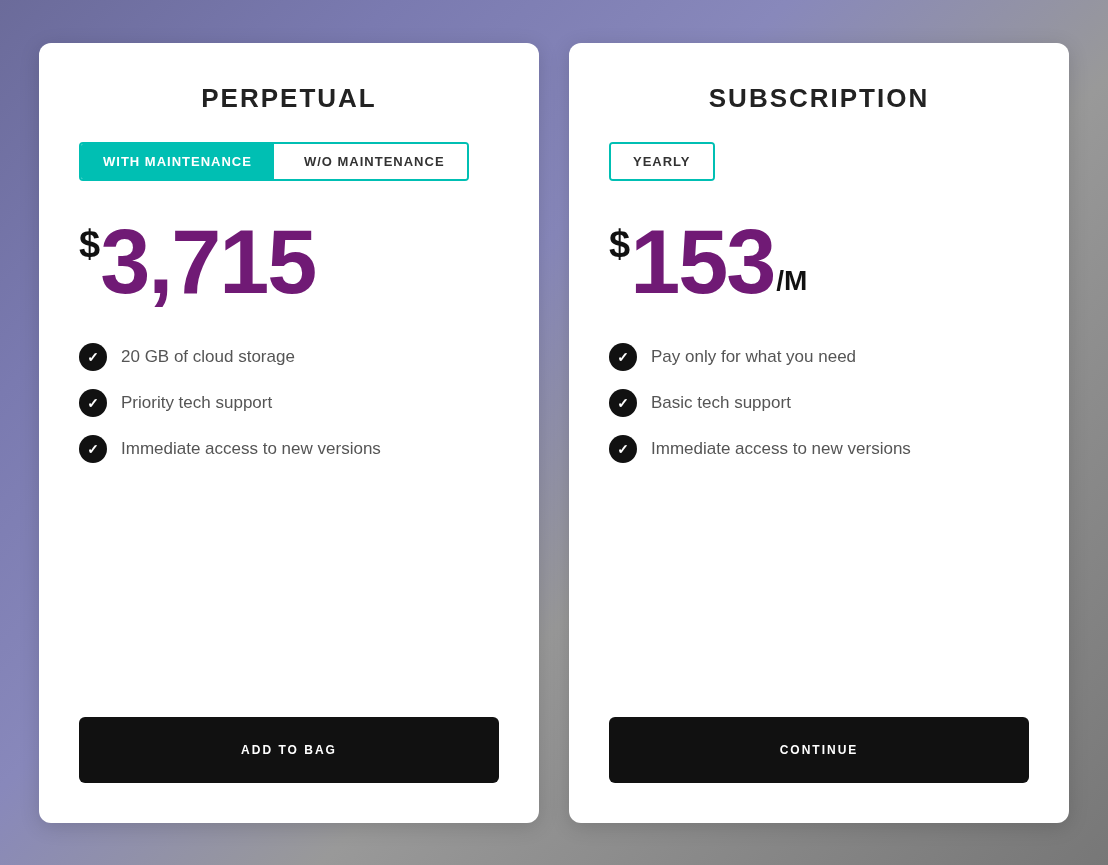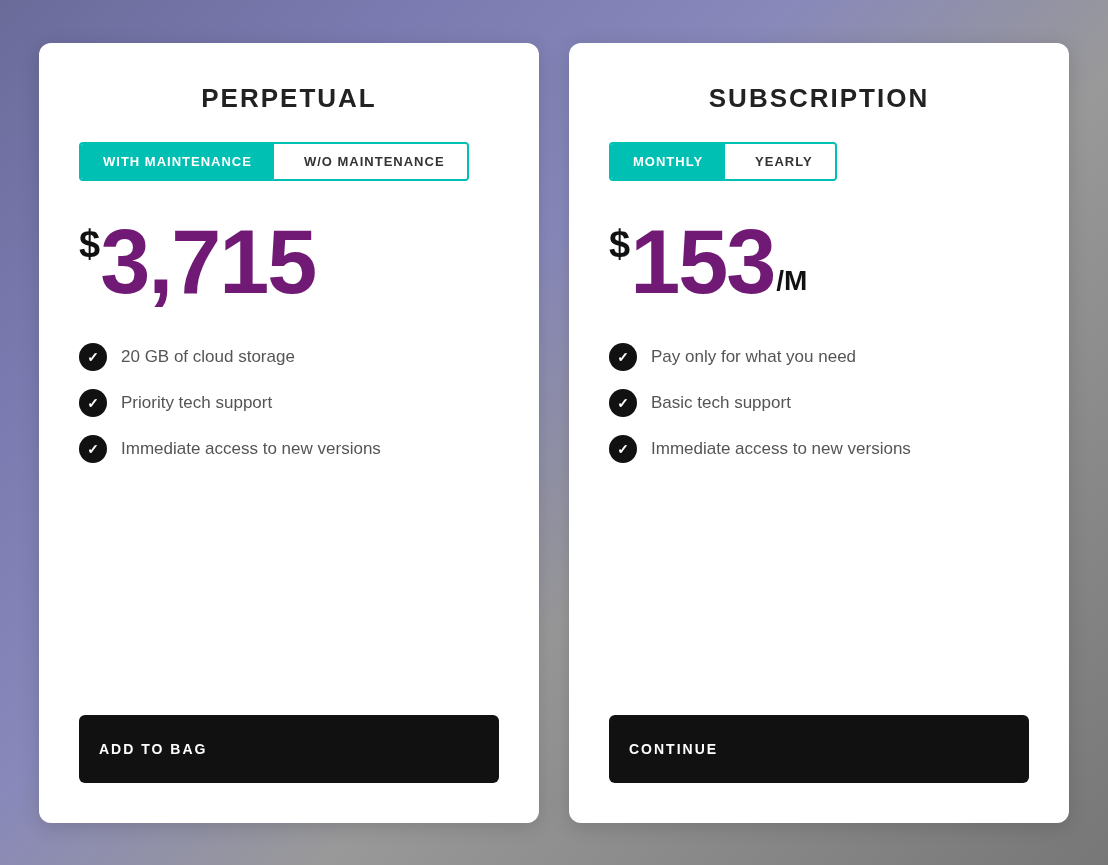--- a/index.html
+++ b/index.html
@@ -146,25 +146,25 @@
       color: #555;
       font-weight: 400;
     }
 
     .action-btn {
       display: block;
       width: 100%;
       padding: 26px 20px;
       background: #111;
       color: #fff;
-      font-size: 14px;
+      font-size: 12px;
       font-weight: 700;
       letter-spacing: 2px;
       text-transform: uppercase;
-      text-align: left;
+      text-align: center;
       border: none;
       border-radius: 6px;
       cursor: pointer;
       margin-top: 40px;
     }
 
     .spacer {
       flex: 1;
     }
   </style>
@@ -203,21 +203,20 @@
 
     <div class="spacer"></div>
 
     <button class="action-btn">ADD TO BAG</button>
   </div>
 
   <div class="card">
     <h2 class="card-title">SUBSCRIPTION</h2>
 
     <div class="toggle-group">
-      <button class="toggle-btn active">MONTHLY</button>
       <button class="toggle-btn inactive">YEARLY</button>
     </div>
 
     <div class="price-block">
       <span class="price-dollar">$</span>
       <span class="price-number">153</span>
       <span class="price-period">/M</span>
     </div>
 
     <ul class="features-list">

